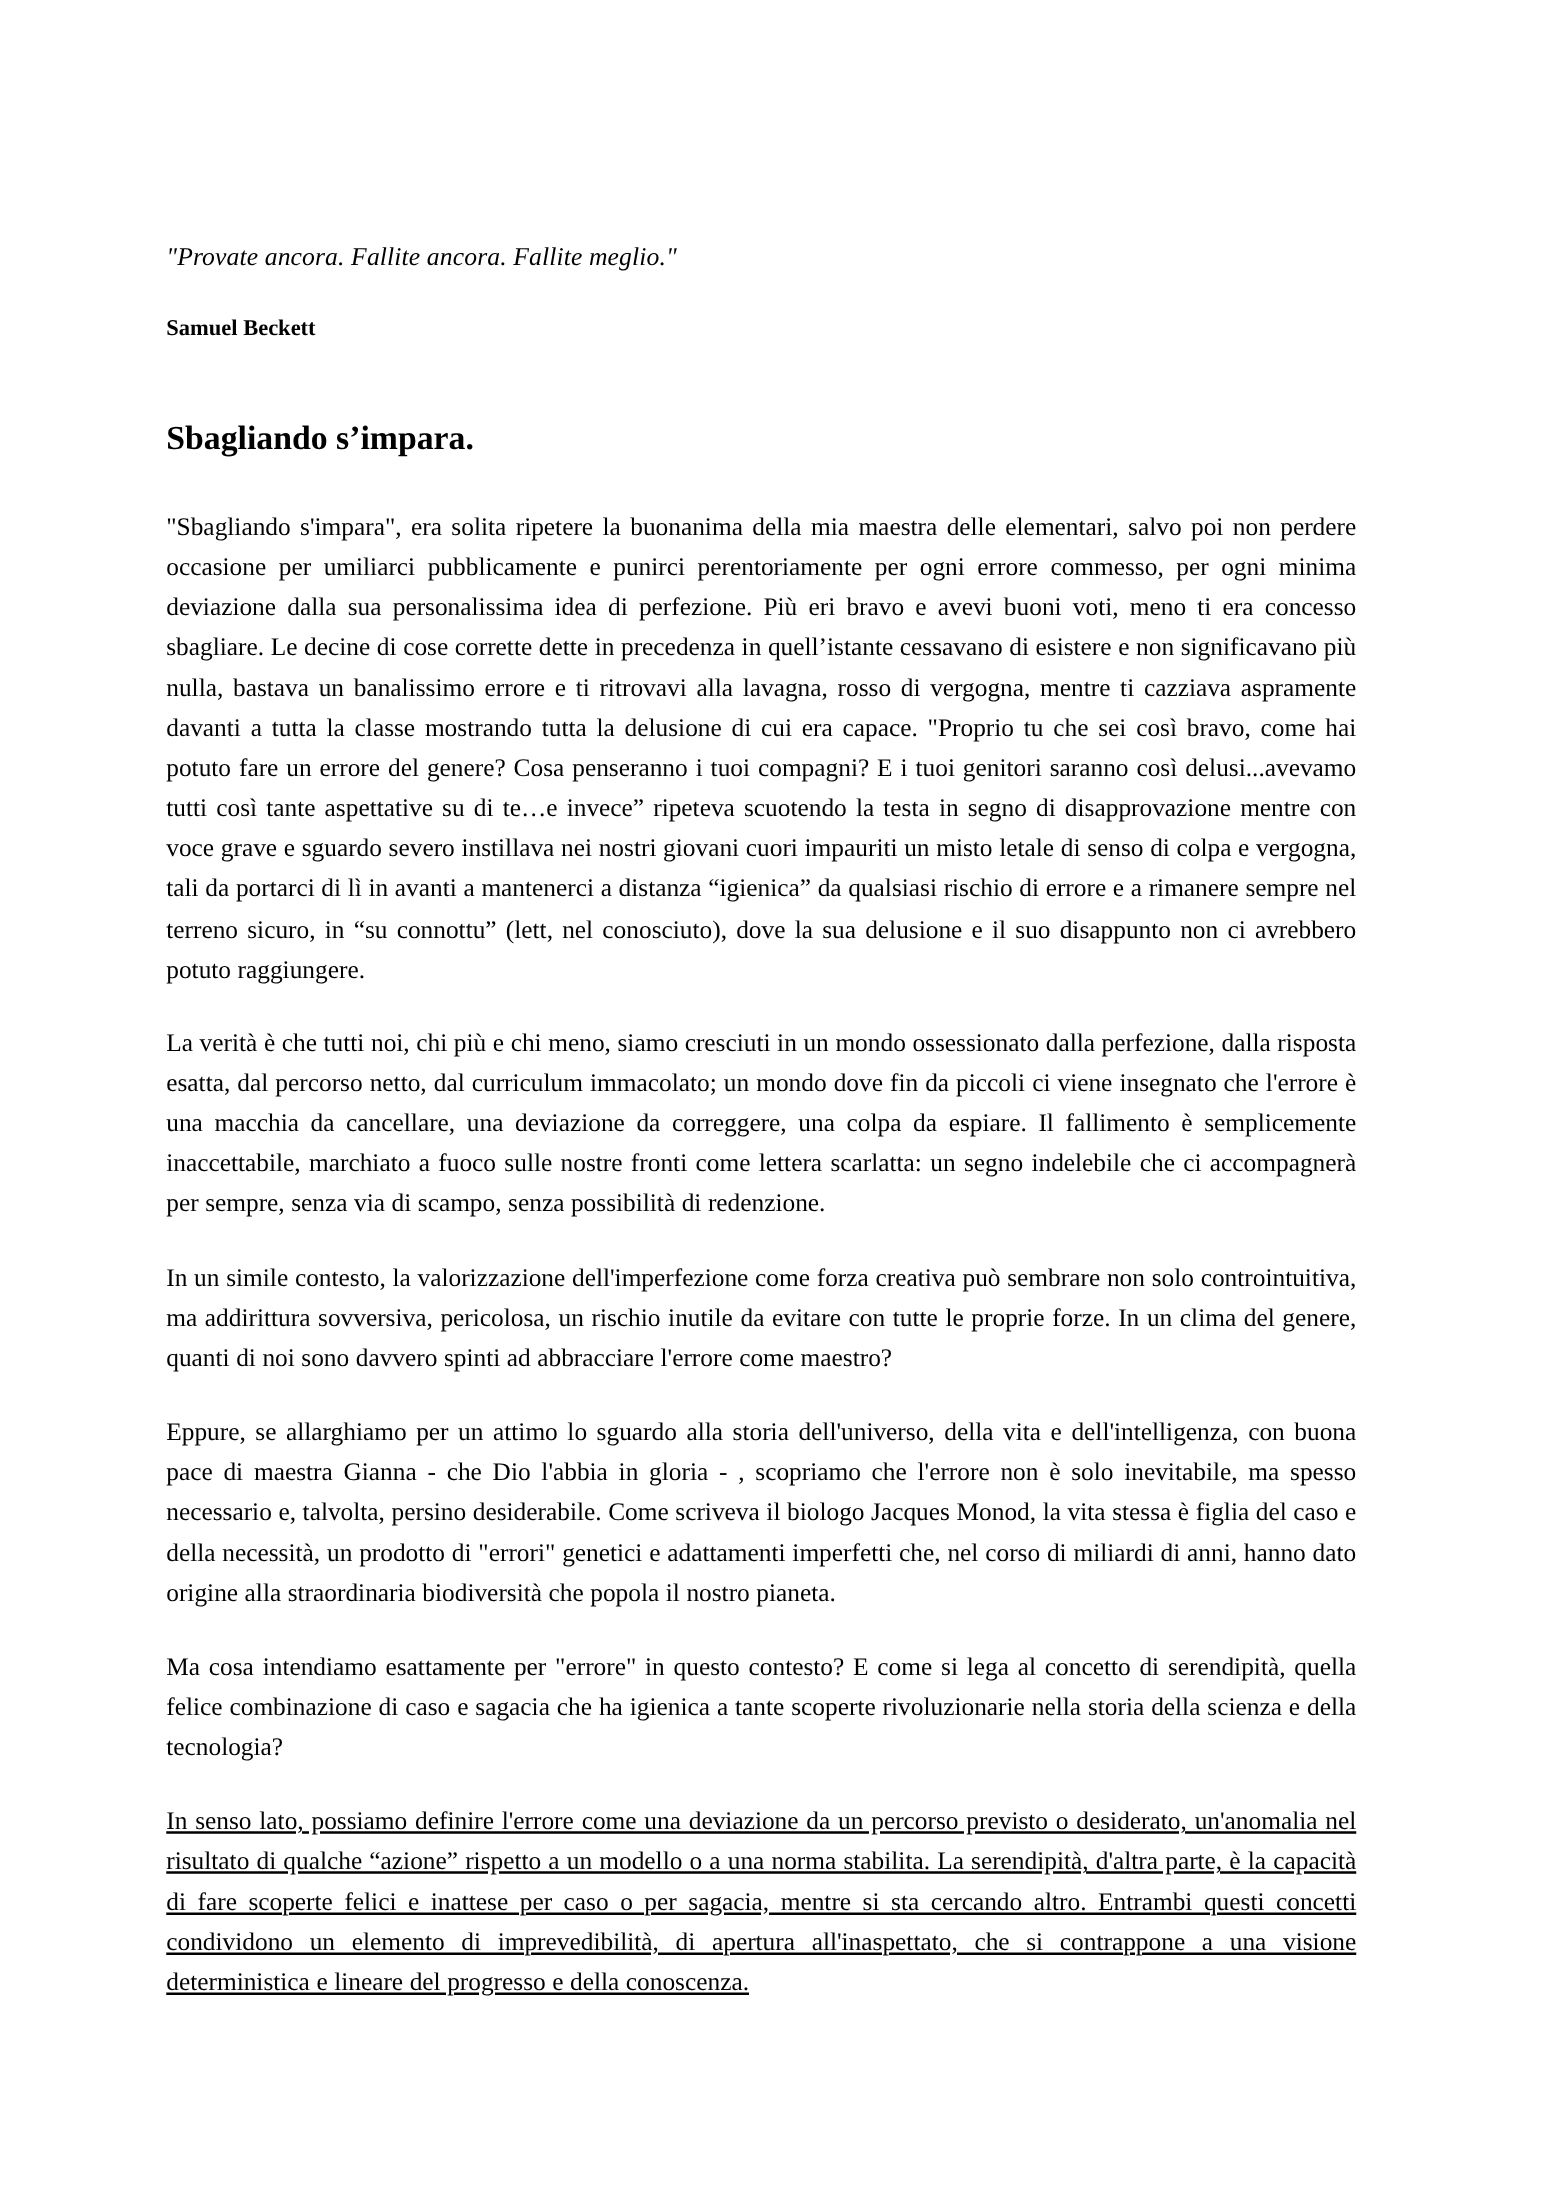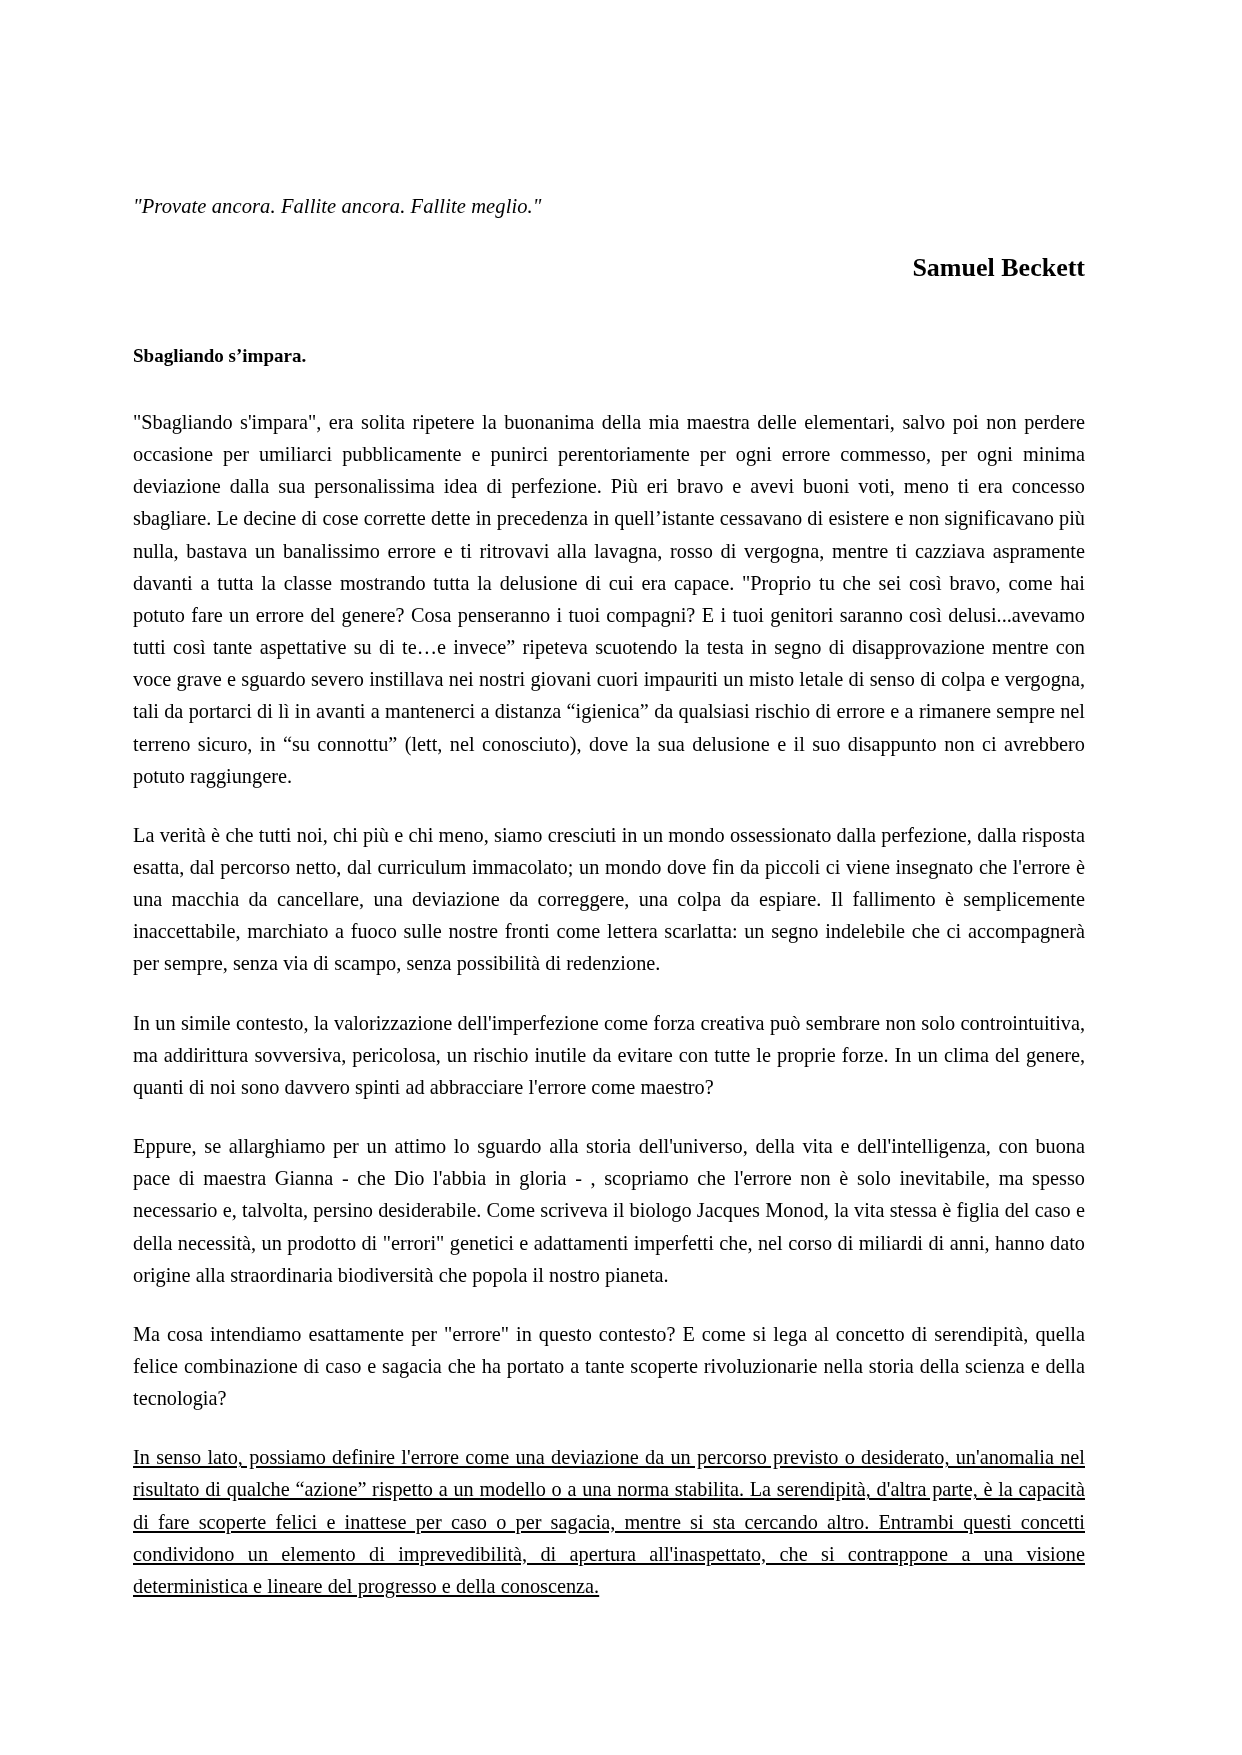--- a/index.html
+++ b/index.html
@@ -33,36 +33,36 @@
   .epigraph {
     font-style: italic;
     font-size: 20.5px;
     line-height: 1.45;
     letter-spacing: 0.1px;
     text-align: left;
     margin: 0 0 27px 0;
   }
   .attribution {
     font-weight: bold;
-    font-size: 26px;
+    font-size: 18px;
     line-height: 1.45;
     margin: 0 0 56px 0;
-    text-align: right;
+    text-align: left;
   }
   .doc-title {
     font-weight: bold;
     font-size: 22.5px;
     line-height: 1.52;
     text-align: justify;
     text-justify: inter-word;
     margin: 0 0 48px 0;
   }
   .section-heading {
     font-weight: bold;
-    font-size: 19px;
+    font-size: 27px;
     line-height: 1.45;
     margin: 0 0 36px 0;
     text-align: left;
   }
   p.body-par {
     font-size: 20.3px;
     line-height: 1.585;
     text-align: justify;
     text-justify: inter-word;
     margin: 0 0 27px 0;
@@ -88,18 +88,18 @@
     <div class="section-heading">Sbagliando s’impara.</div>
 
     <p class="body-par">"Sbagliando s'impara", era solita ripetere la buonanima della mia maestra delle elementari, salvo poi non perdere occasione per umiliarci pubblicamente e punirci perentoriamente per ogni errore commesso, per ogni minima deviazione dalla sua personalissima idea di perfezione. Più eri bravo e avevi buoni voti, meno ti era concesso sbagliare. Le decine di cose corrette dette in precedenza in quell’istante cessavano di esistere e non significavano più nulla, bastava un banalissimo errore e ti ritrovavi alla lavagna, rosso di vergogna, mentre ti cazziava aspramente davanti a tutta la classe mostrando tutta la delusione di cui era capace. "Proprio tu che sei così bravo, come hai potuto fare un errore del genere? Cosa penseranno i tuoi compagni? E i tuoi genitori saranno così delusi...avevamo tutti così tante aspettative su di te…e invece” ripeteva scuotendo la testa in segno di disapprovazione mentre con voce grave e sguardo severo instillava nei nostri giovani cuori impauriti un misto letale di senso di colpa e vergogna, tali da portarci di lì in avanti a mantenerci a distanza “igienica” da qualsiasi rischio di errore e a rimanere sempre nel terreno sicuro, in “su connottu” (lett, nel conosciuto), dove la sua delusione e il suo disappunto non ci avrebbero potuto raggiungere.</p>
 
     <p class="body-par">La verità è che tutti noi, chi più e chi meno, siamo cresciuti in un mondo ossessionato dalla perfezione, dalla risposta esatta, dal percorso netto, dal curriculum immacolato; un mondo dove fin da piccoli ci viene insegnato che l'errore è una macchia da cancellare, una deviazione da correggere, una colpa da espiare. Il fallimento è semplicemente inaccettabile, marchiato a fuoco sulle nostre fronti come lettera scarlatta: un segno indelebile che ci accompagnerà per sempre, senza via di scampo, senza possibilità di redenzione.</p>
 
     <p class="body-par">In un simile contesto, la valorizzazione dell'imperfezione come forza creativa può sembrare non solo controintuitiva, ma addirittura sovversiva, pericolosa, un rischio inutile da evitare con tutte le proprie forze. In un clima del genere, quanti di noi sono davvero spinti ad abbracciare l'errore come maestro?</p>
 
     <p class="body-par">Eppure, se allarghiamo per un attimo lo sguardo alla storia dell'universo, della vita e dell'intelligenza, con buona pace di maestra Gianna - che Dio l'abbia in gloria - , scopriamo che l'errore non è solo inevitabile, ma spesso necessario e, talvolta, persino desiderabile. Come scriveva il biologo Jacques Monod, la vita stessa è figlia del caso e della necessità, un prodotto di "errori" genetici e adattamenti imperfetti che, nel corso di miliardi di anni, hanno dato origine alla straordinaria biodiversità che popola il nostro pianeta.</p>
 
-    <p class="body-par">Ma cosa intendiamo esattamente per "errore" in questo contesto? E come si lega al concetto di serendipità, quella felice combinazione di caso e sagacia che ha portato a tante scoperte rivoluzionarie nella storia della scienza e della tecnologia?</p>
+    <p class="body-par">Ma cosa intendiamo esattamente per "errore" in questo contesto? E come si lega al concetto di serendipità, quella felice combinazione di caso e sagacia che ha igienica a tante scoperte rivoluzionarie nella storia della scienza e della tecnologia?</p>
 
     <p class="body-par">In senso lato, possiamo definire l'errore come una deviazione da un percorso previsto o desiderato, un'anomalia nel risultato di qualche “azione” rispetto a un modello o a una norma stabilita. La serendipità, d'altra parte, è la capacità di fare scoperte felici e inattese per caso o per sagacia, mentre si sta cercando altro. Entrambi questi concetti condividono un elemento di imprevedibilità, di apertura all'inaspettato, che si contrappone a una visione deterministica e lineare del progresso e della conoscenza.</p>
 
   </div>
 </div>
 
 </body></html>

